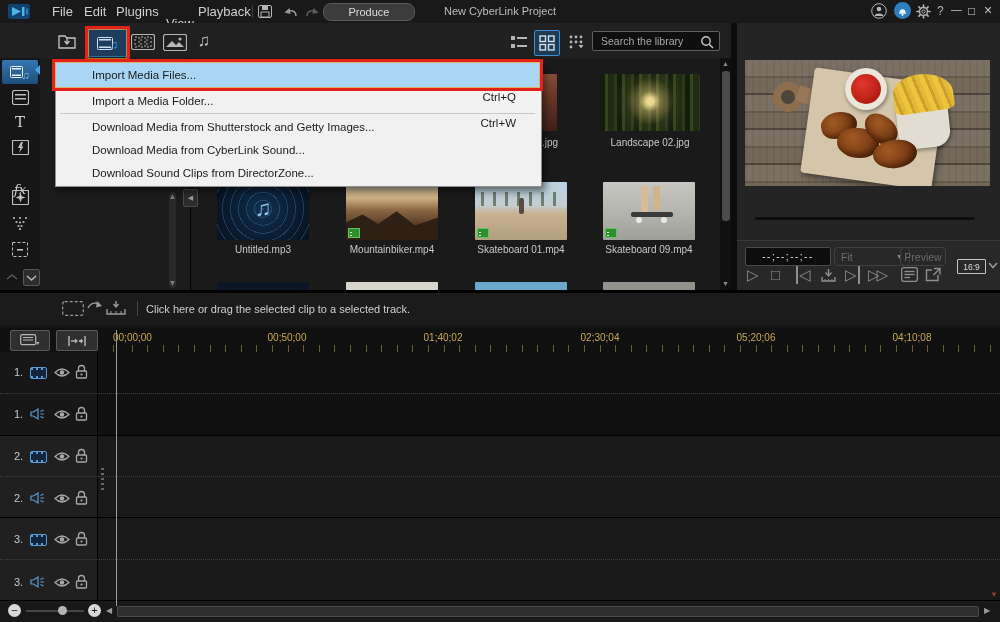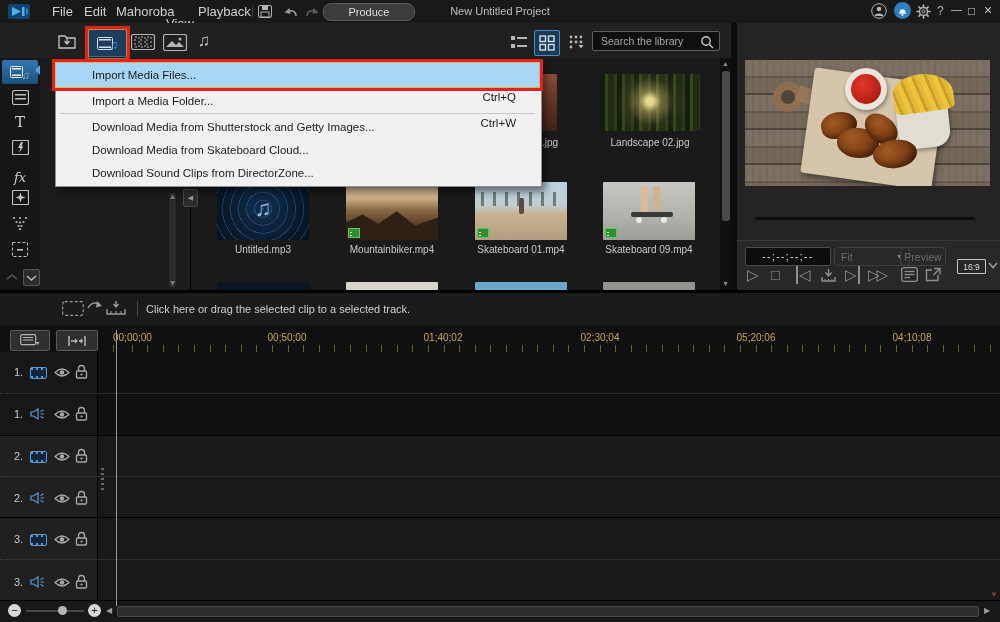--- a/index.html
+++ b/index.html
@@ -64,21 +64,21 @@
     <div class="a" style="left:8px;top:4px;">
       <svg width="22" height="15">
           <rect width="22" height="15" rx="2" fill="#10436e"></rect>
           <path d="M4 3 L13 7.5 L4 12 Z" fill="#4db3ef"></path>
           <rect x="14" y="3" width="2.5" height="9" fill="#4db3ef"></rect>
           <rect x="18" y="4.5" width="2" height="6" fill="#2d7fc1"></rect>
         </svg>
     </div>
     <div class="a menu-label" style="left:46px;top:0;">File</div>
     <div class="a menu-label" style="left:78px;top:0;">Edit</div>
-    <div class="a menu-label" style="left:110px;top:0;">Mahoroba</div>
+    <div class="a menu-label" style="left:110px;top:0;">Plugins</div>
     <div class="a menu-label" style="left:160px;top:12px;">View</div>
     <div class="a menu-label" style="left:192px;top:0;">Playback</div>
     <div class="a" style="left:252px;top:5px;width:1px;height:13px;background:#3a3a3a;"></div>
     <div class="a" style="left:258px;top:5px;">
       <svg width="14" height="13">
           <rect x="0.5" y="0.5" width="13" height="12" rx="1.5" fill="none" stroke="#b5b5b5"></rect>
           <rect x="4" y="1" width="6" height="4" fill="#b5b5b5"></rect>
           <rect x="3" y="7" width="8" height="5" fill="none" stroke="#b5b5b5"></rect>
         </svg>
     </div>
@@ -88,21 +88,21 @@
           <path d="M6.5 2 L1.5 6.5 L7.5 8 Z" fill="#9a9a9a"></path>
         </svg>
     </div>
     <div class="a" style="left:305px;top:6px;">
       <svg width="15" height="11">
           <path d="M2 10 C2 4.5 8 3.5 11.5 6" fill="none" stroke="#5d5d5d" stroke-width="1.5"></path>
           <path d="M8.5 2 L13.5 6.5 L7.5 8 Z" fill="#5d5d5d"></path>
         </svg>
     </div>
     <div class="a produce-btn" style="left:323px;top:3px;width:90px;height:16px;">Produce</div>
-    <div class="a txt" style="left:420px;top:5px;width:160px;text-align:center;color:#bdbdbd;">New Untitled Project</div>
+    <div class="a txt" style="left:420px;top:5px;width:160px;text-align:center;color:#bdbdbd;">New CyberLink Project</div>
     <div class="a" style="left:871px;top:3px;">
       <svg width="16" height="16">
           <circle cx="8" cy="8" r="7.3" fill="none" stroke="#b5b5b5"></circle>
           <circle cx="8" cy="6" r="2.3" fill="#b5b5b5"></circle>
           <path d="M3.5 13 C4.5 9.8 11.5 9.8 12.5 13" fill="#b5b5b5"></path>
         </svg>
     </div>
     <div class="a" style="left:894px;top:2px;">
       <svg width="17" height="17">
           <circle cx="8.5" cy="8.5" r="8.5" fill="#2d7fc1"></circle>
@@ -225,21 +225,21 @@
     </div>
     <div class="a side-ic" style="left:2px;top:111px;font-family:'DejaVu Serif',serif;font-size:15px;color:#cfcfcf;">
       <span>T</span>
     </div>
     <div class="a side-ic" style="left:2px;top:136px;">
       <svg width="17" height="15">
           <rect x="0.5" y="0.5" width="16" height="14" rx="1" fill="none" stroke="#c0c0c0" stroke-width="1.2"></rect>
           <path d="M9 2 L6 8 H8.5 L7 13 L11.5 6.5 H9.5 L11 2 Z" fill="#c0c0c0"></path>
         </svg>
     </div>
-    <div class="a side-ic" style="left:2px;top:166px;font-family:'DejaVu Serif',serif;font-style:italic;font-size:13px;color:#cfcfcf;">
+    <div class="a side-ic" style="left:2px;top:178px;font-family:'DejaVu Serif',serif;font-style:italic;font-size:13px;color:#cfcfcf;">
       <span>fx</span>
     </div>
     <div class="a side-ic" style="left:2px;top:186px;">
       <svg width="17" height="15">
           <rect x="0.5" y="0.5" width="16" height="14" rx="1" fill="none" stroke="#c0c0c0" stroke-width="1.2"></rect>
           <path d="M8.5 2.5 L9.8 6.2 L13.5 7.5 L9.8 8.8 L8.5 12.5 L7.2 8.8 L3.5 7.5 L7.2 6.2 Z" fill="#c0c0c0"></path>
         </svg>
     </div>
     <div class="a side-ic" style="left:2px;top:212px;">
       <svg width="16" height="14">
@@ -622,21 +622,21 @@
     </div>
     <div class="dmenu-item" style="top:89px;height:23px;">
       <span>Import a Media Folder...</span>
       <span class="sc">Ctrl+W</span>
     </div>
     <div class="a" style="left:60px;top:113px;width:475px;height:1px;background:#c8c8c8;z-index:41;"></div>
     <div class="dmenu-item" style="top:115px;height:23px;">
       <span>Download Media from Shutterstock and Getty Images...</span>
     </div>
     <div class="dmenu-item" style="top:138px;height:23px;">
-      <span>Download Media from Skateboard Cloud...</span>
+      <span>Download Media from CyberLink Sound...</span>
     </div>
     <div class="dmenu-item" style="top:161px;height:23px;">
       <span>Download Sound Clips from DirectorZone...</span>
     </div>
     <div class="a redbox" style="left:52px;top:59px;width:485px;height:26px;"></div>
     <div class="a redbox" style="left:85px;top:26px;width:39px;height:30px;"></div>
   </div>
 
 </div>
 

